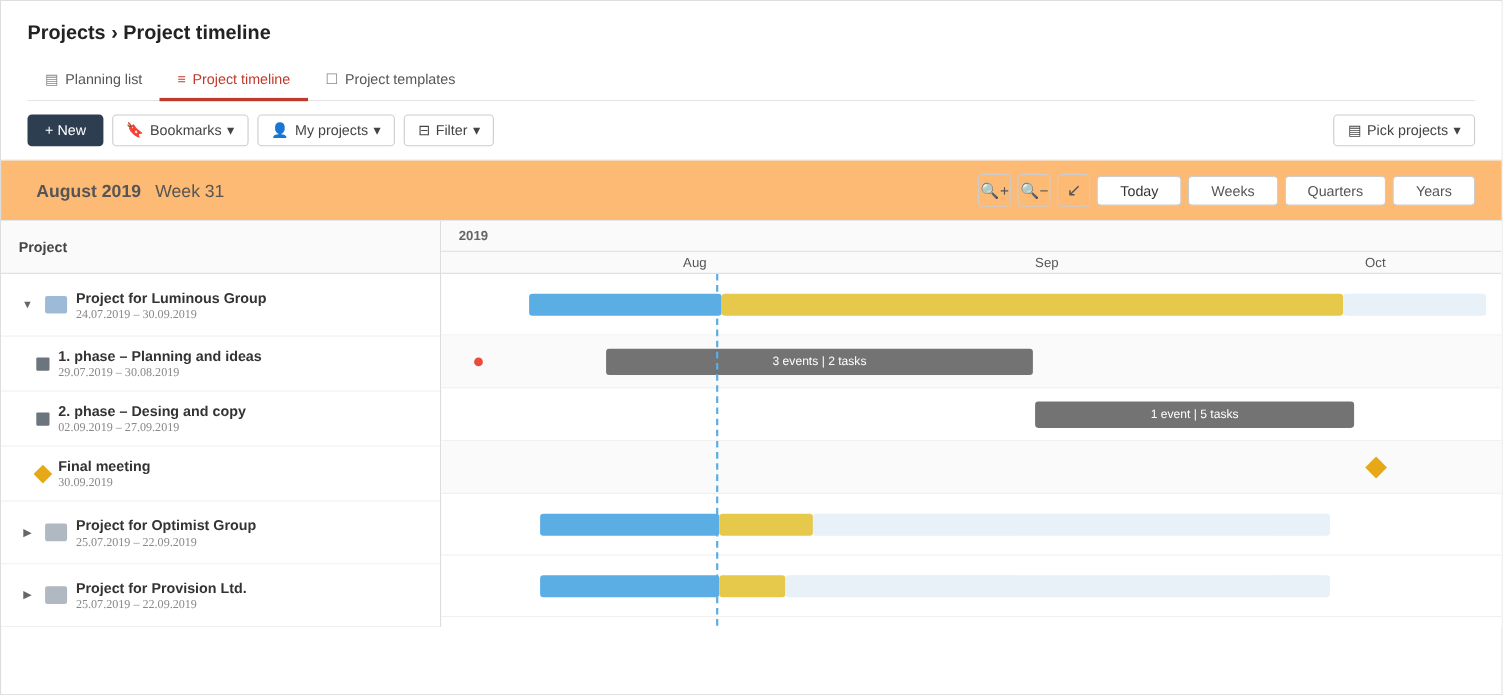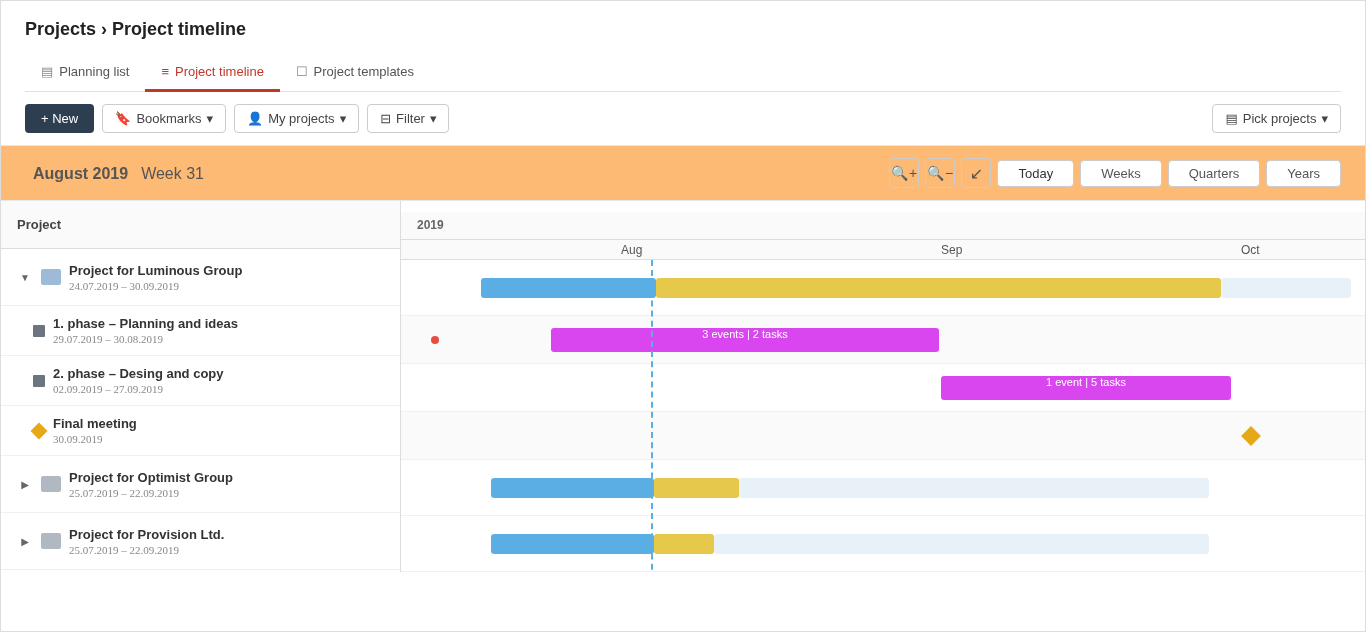--- a/index.html
+++ b/index.html
@@ -46,32 +46,32 @@
     .expand-icon { width: 16px; height: 16px; display: flex; align-items: center; justify-content: center; cursor: pointer; color: #666; font-size: 10px; flex-shrink: 0; }
     .folder-icon { width: 20px; height: 16px; background: #9dbad6; border-radius: 2px; flex-shrink: 0; }
     .folder-icon-gray { width: 20px; height: 16px; background: #b0b8c1; border-radius: 2px; flex-shrink: 0; }
     .phase-icon { width: 12px; height: 12px; background: #6c757d; border-radius: 1px; flex-shrink: 0; }
     .diamond-icon { width: 12px; height: 12px; background: #e6a817; transform: rotate(45deg); flex-shrink: 0; }
     .project-name { font-size: 13px; font-weight: 600; color: #333; }
     .project-date { font-size: 11px; color: #888; font-family: Liberation Serif, serif; }
     .project-info { display: flex; flex-direction: column; gap: 2px; }
 
     
-    .gantt-panel { flex: 1; overflow: hidden; margin-top: 11px; }
+    .gantt-panel { flex: 1; overflow: hidden; }
     .year-header { height: 28px; background: #fafafa; border-bottom: 1px solid #ddd; display: flex; align-items: center; padding: 0 16px; font-size: 12px; color: #666; font-weight: 600; }
     .month-header { height: 20px; background: #fafafa; border-bottom: 1px solid #ddd; display: flex; position: relative; }
     .month-label { position: absolute; font-size: 12px; color: #555; font-weight: 500; }
     .gantt-rows { position: relative; }
     .gantt-row { height: 56px; border-bottom: 1px solid #f0f0f0; position: relative; }
     .gantt-row.sub { height: 48px; }
 
     
     .bar-blue { height: 20px; background: #5baee4; border-radius: 3px; position: absolute; top: 18px; }
     .bar-yellow { height: 20px; background: #e6c84a; border-radius: 3px; position: absolute; top: 18px; }
-    .bar-gray { height: 24px; background: #d946ef; border-radius: 3px; position: absolute; top: 12px; display: flex; align-items: flex-start; justify-content: center; color: #fff; font-size: 11px; font-weight: 500; }
+    .bar-gray { height: 24px; background: #737373; border-radius: 3px; position: absolute; top: 12px; display: flex; align-items: center; justify-content: center; color: #fff; font-size: 11px; font-weight: 500; }
     .bar-bg { height: 20px; background: #e8f0f8; border-radius: 3px; position: absolute; top: 18px; }
     .dashed-line { position: absolute; top: 0; bottom: 0; width: 1px; border-left: 2px dashed #5baee4; z-index: 10; }
     .red-dot { position: absolute; width: 8px; height: 8px; background: #e74c3c; border-radius: 50%; top: 20px; }
     .diamond-marker { position: absolute; width: 14px; height: 14px; background: #e6a817; transform: rotate(45deg); top: 20px; }
   </style>
 </head>
 <body>
 
 <div class="app-container">
 

